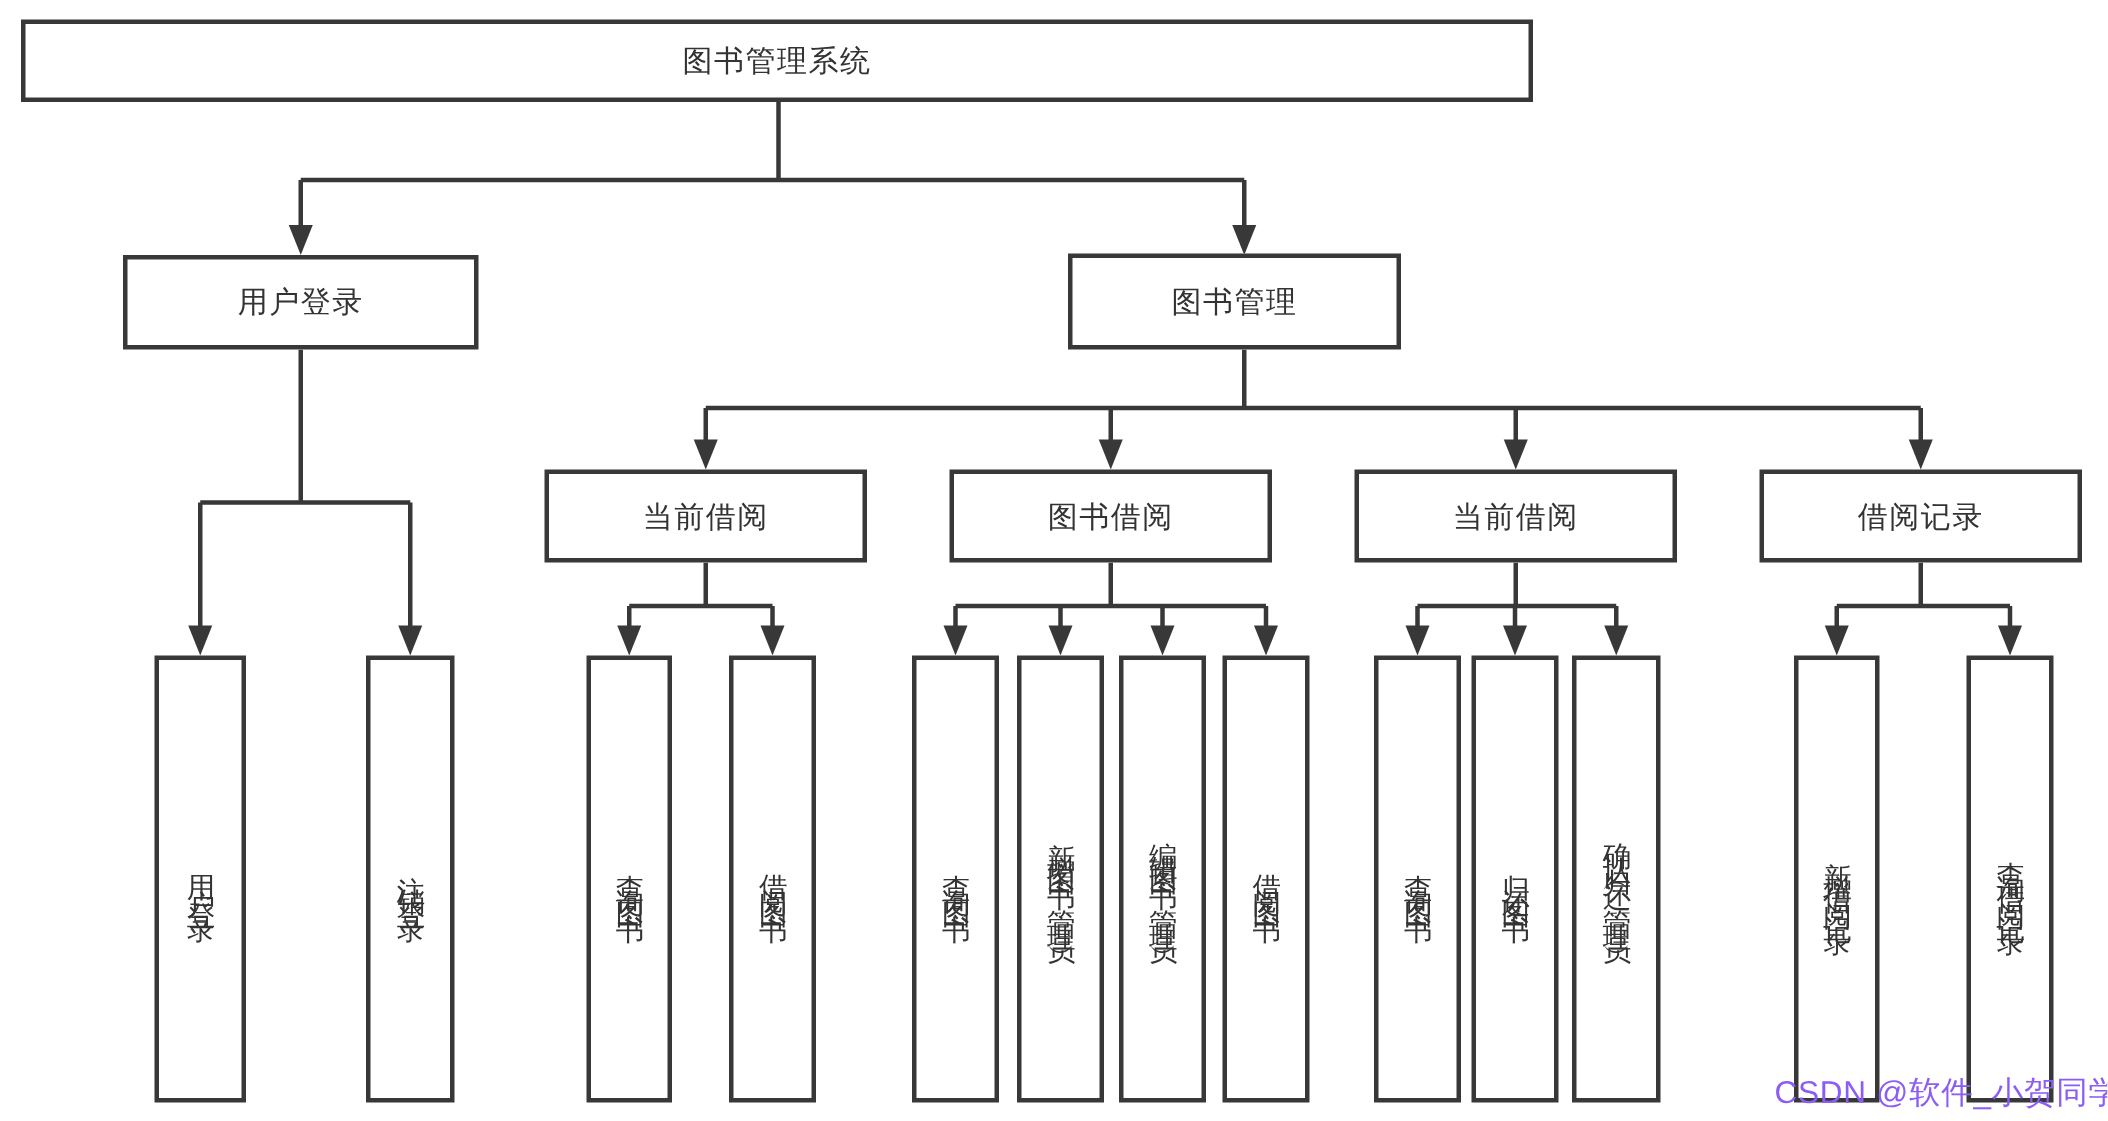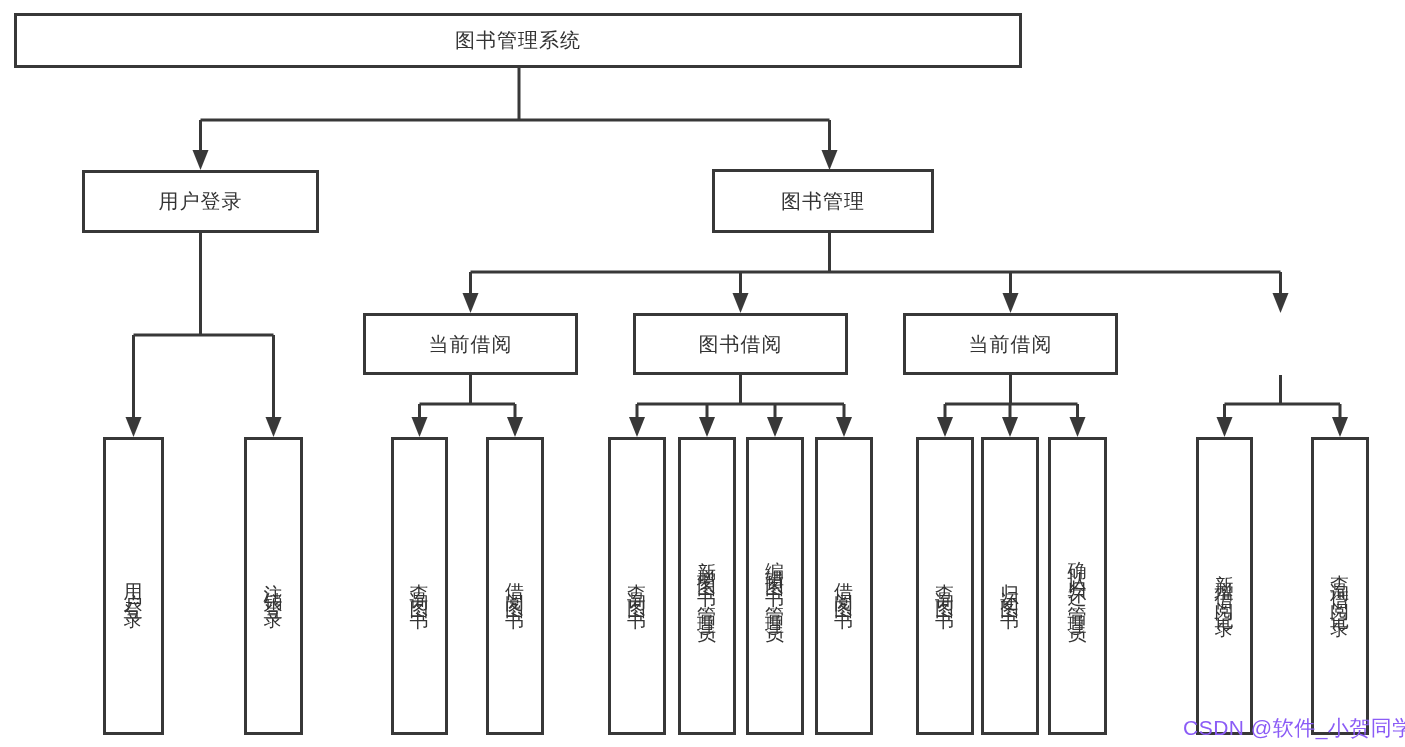--- a/index.html
+++ b/index.html
@@ -113,20 +113,23 @@
 
   <div class="node hnode" style="left:363px; top:313px; width:215px; height:62px;">
     <span>当前借阅</span>
   </div>
   <div class="node hnode" style="left:633px; top:313px; width:215px; height:62px;">
     <span>图书借阅</span>
   </div>
   <div class="node hnode" style="left:903px; top:313px; width:215px; height:62px;">
     <span>当前借阅</span>
   </div>
+  <div class="node hnode" style="left:1173px; top:313px; width:215px; height:62px;">
+    <span>借阅记录</span>
+  </div>
 
   <div class="node leaf" style="left:103px; top:437px; width:61px; height:298px;">
     <span>用户登录</span>
   </div>
   <div class="node leaf" style="left:244px; top:437px; width:59px; height:298px;">
     <span>注销登录</span>
   </div>
 
   <div class="node leaf" style="left:391px; top:437px; width:57px; height:298px;">
     <span>查询图书</span>

